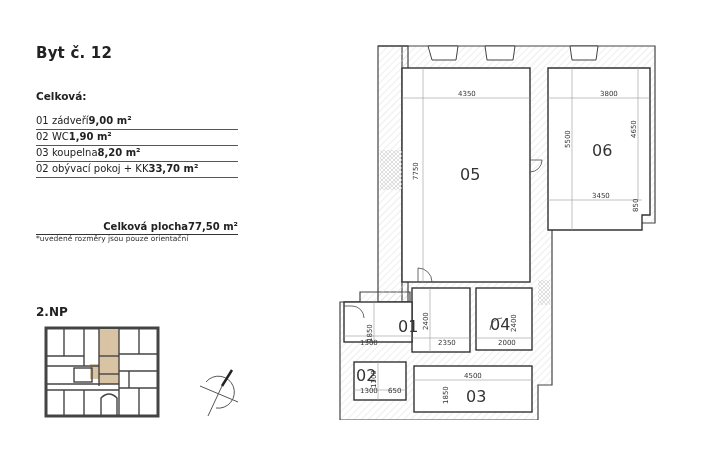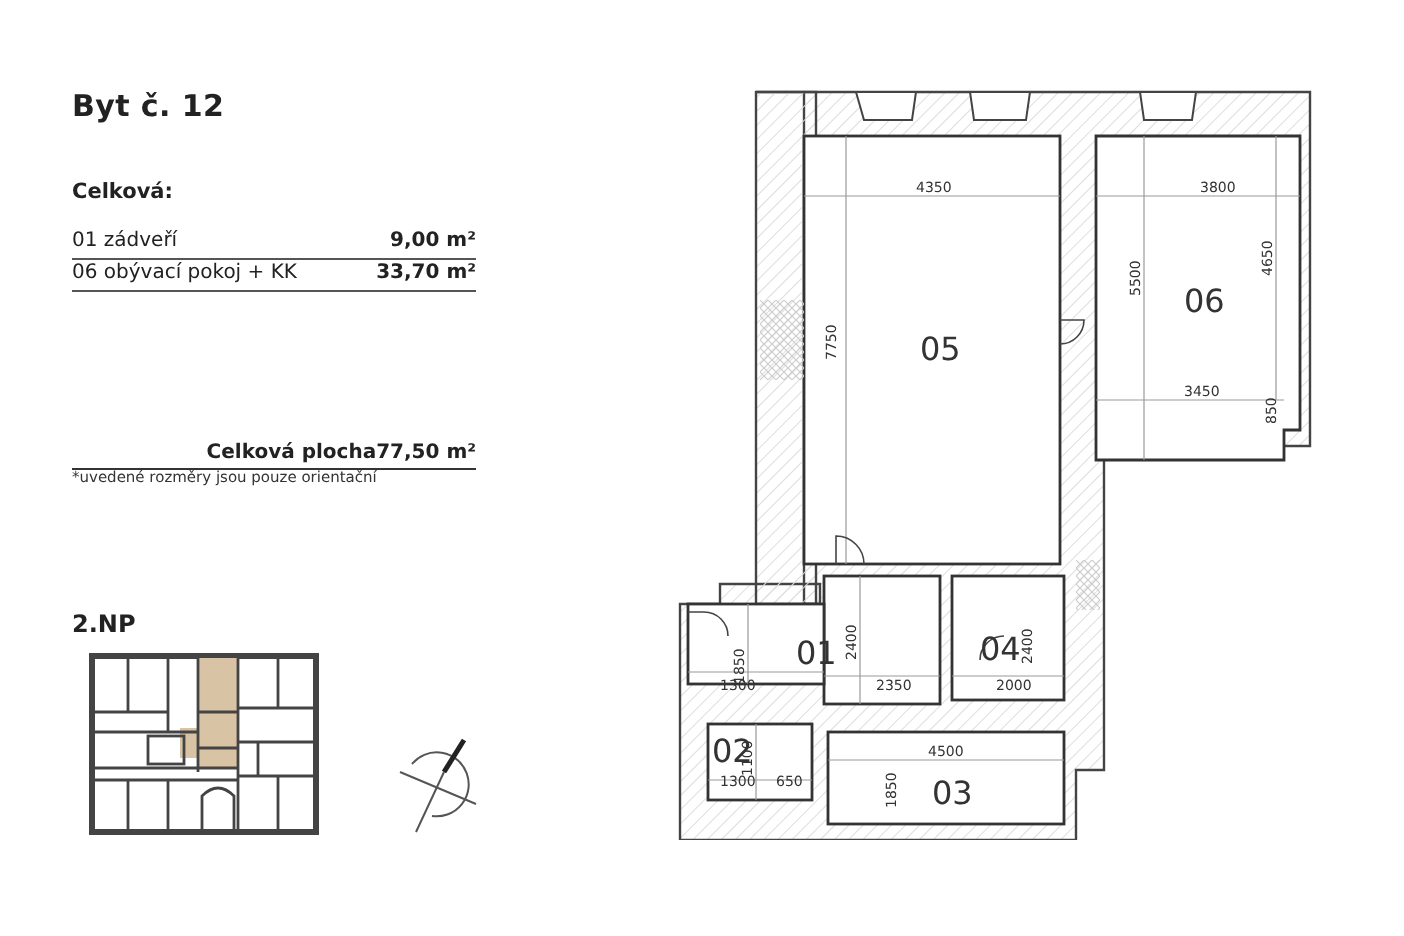--- a/index.html
+++ b/index.html
@@ -1,20 +1,20 @@
 <!DOCTYPE html>
 <html><head>
 <meta charset="utf-8">
 <style>
   html, body { margin:0; padding:0; background:#ffffff; }
   body { width:702px; height:468px; position:relative; overflow:hidden; font-family:"DejaVu Sans", sans-serif; color:#222; }
   .title { position:absolute; left:36px; top:44px; font-size:15px; font-weight:bold; letter-spacing:0.2px; }
   .subtitle { position:absolute; left:36px; top:90px; font-size:10.5px; font-weight:bold; }
   .table { position:absolute; left:36px; top:114px; width:202px; }
-  .row { display:flex; justify-content:space-between; font-size:10px; height:15px; line-height:14px; border-bottom:1px solid #555; margin-bottom:0; }
+  .row { display:flex; font-size:10px; height:15px; line-height:14px; border-bottom:1px solid #555; margin-bottom:0; }
   .row .val { font-weight:bold; }
   .total { position:absolute; left:36px; top:220px; width:202px; display:flex; justify-content:flex-end; font-size:10px; font-weight:bold; border-bottom:1px solid #333; height:14px; line-height:13px; }
   .note { position:absolute; left:36px; top:234px; font-size:7.5px; color:#333; }
   .floor-label { position:absolute; left:36px; top:305px; font-size:12px; font-weight:bold; }
   .keyplan { position:absolute; left:44px; top:326px; }
   .compass { position:absolute; left:198px; top:368px; }
   .plan { position:absolute; left:330px; top:40px; }
   .room-label { font-family:"DejaVu Sans", sans-serif; font-size:16px; fill:#333; }
   .dim { font-family:"DejaVu Sans", sans-serif; font-size:7px; fill:#333; }
 </style>
@@ -23,21 +23,29 @@
 
 <div class="title">Byt č. 12</div>
 <div class="subtitle">Celková:</div>
 
 <div class="table">
   <div class="row">
       <span>01 zádveří</span>
       <span class="val">9,00 m²</span>
     </div>
   <div class="row">
-      <span>06 obývací pokoj + KK</span>
+      <span>02 WC</span>
+      <span class="val">1,90 m²</span>
+    </div>
+  <div class="row">
+      <span>03 koupelna</span>
+      <span class="val">8,20 m²</span>
+    </div>
+  <div class="row">
+      <span>02 obývací pokoj + KK</span>
       <span class="val">33,70 m²</span>
     </div>
 </div>
 
 <div class="total">
   <span>Celková plocha</span>
   <span>77,50 m²</span>
 </div>
 <div class="note">*uvedené rozměry jsou pouze orientační</div>
 

